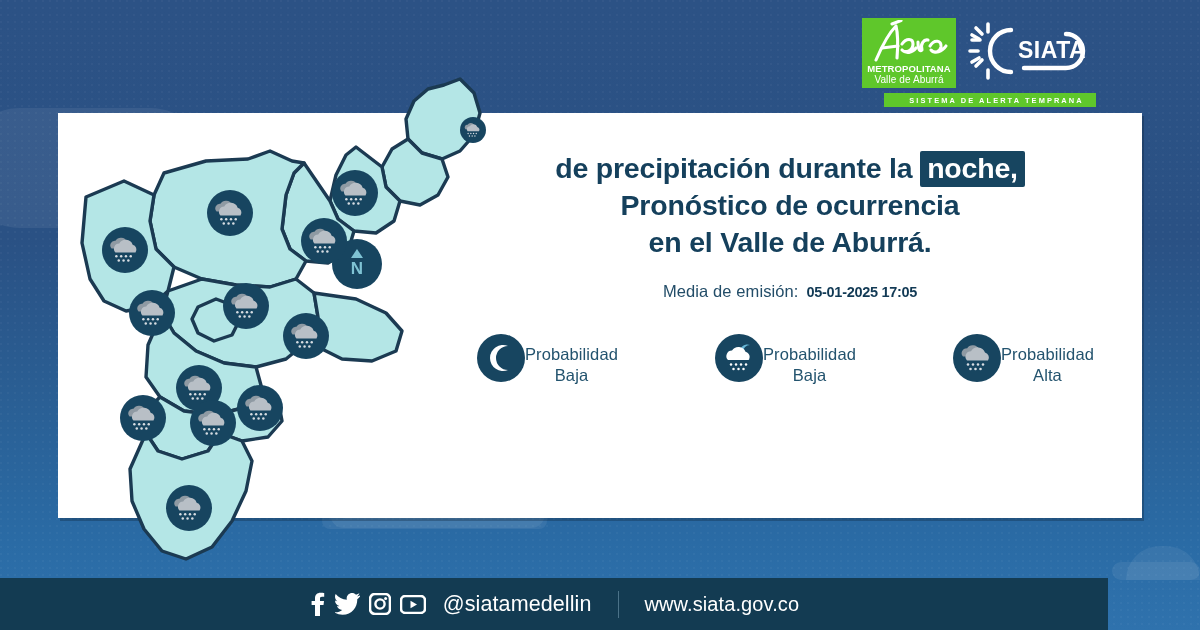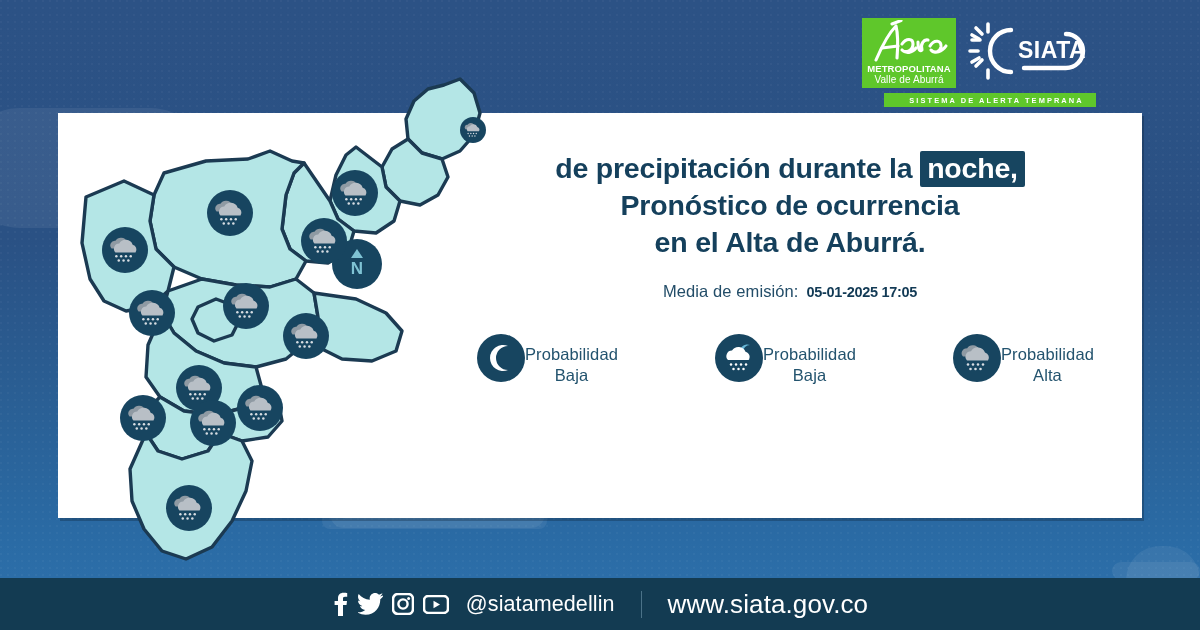--- a/index.html
+++ b/index.html
@@ -112,29 +112,29 @@
     margin-top:5px; margin-left:22px; width:212px; height:14px;
     background:#5fc72b;
     display:flex; align-items:center; justify-content:center;
   }
   #tagline span {
     color:#ffffff; font-size:7.4px; font-weight:bold; letter-spacing:2.1px;padding-left:13px;
   }
 
   
   #footer {
-    position:absolute; left:0; bottom:0; width:1200px; height:52px;
+    position:absolute; left:0; bottom:0; width:1108px; height:52px;
     background:#133b52; z-index:8;
     display:flex; align-items:center; justify-content:center; gap:0;
   }
   #social { display:flex; align-items:center; gap:9px; }
   #social svg { display:block; }
   #handle { color:#fff; font-size:21.5px; margin-left:17px; letter-spacing:.1px; }
   #footer-div { width:1px; height:27px; background:#4b7288; margin:0 26px; }
-  #url { color:#fff; font-size:26px; letter-spacing:.1px; }
+  #url { color:#fff; font-size:20px; letter-spacing:.1px; }
 </style>
 </head>
 <body>
 
 <div id="bg">
   <div id="bg-noise"></div>
   <div class="deco-cloud" id="cloud-tl-a"></div>
   <div class="deco-cloud" id="cloud-tl-b"></div>
   <div class="deco-cloud" id="cloud-tm-a"></div>
   <div class="deco-cloud" id="cloud-tm-b"></div>
@@ -437,21 +437,21 @@
 </div>
 
 <div id="content">
 
   <div id="title">
     <div>
       <span>de precipitación durante la</span>
       <span class="hl">noche,</span>
     </div>
     <div>Pronóstico de ocurrencia</div>
-    <div>en el Alta de Aburrá.</div>
+    <div>en el Valle de Aburrá.</div>
   </div>
 
   <div id="date-row">
     <span id="date-label">Media de emisión:</span>
     <span id="date-value">05-01-2025 17:05</span>
   </div>
 
   <div id="legend">
 
     <div class="legend-item">

